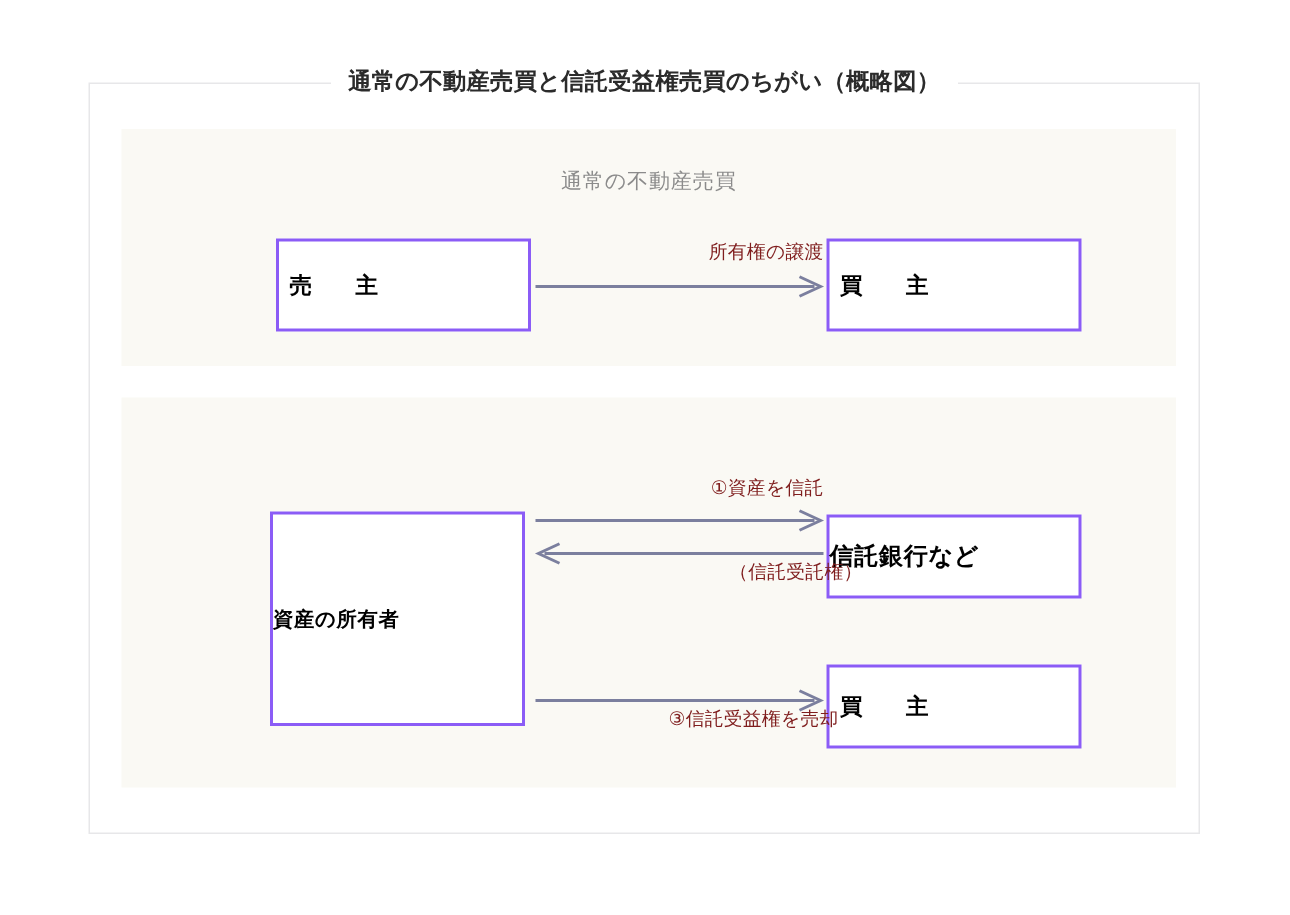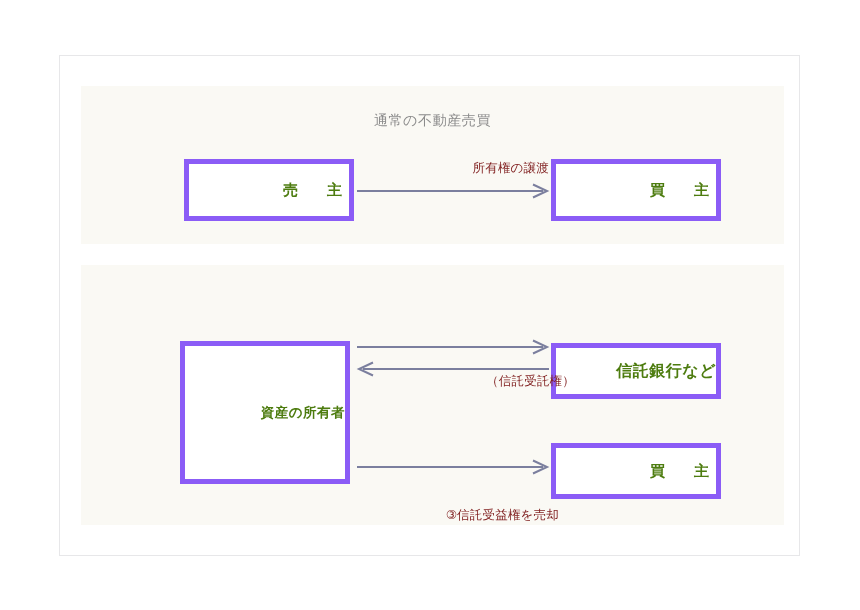--- a/index.html
+++ b/index.html
@@ -63,26 +63,26 @@
     color: #8b8b8b;
     letter-spacing: 0.6px;
   }
   .panel-upper .panel-heading { top: 26px; }
   .panel-lower .panel-heading { top: 22px; }
 
   
   .node {
     position: absolute;
     background: #ffffff;
-    border: 5px solid #8b5cf6;
+    border: 2px solid #8b5cf6;
     box-sizing: border-box;
     display: flex;
     align-items: center;
-    justify-content: flex-end;
-    color: #4d7c0f;
+    justify-content: flex-start;
+    color: #000000;
     font-weight: 700;
   }
   .node-label { display: block; }
 
   .node-seller {
     left: 103px; top: 73px; width: 170px; height: 62px;
     font-size: 15px; letter-spacing: 7px; text-indent: 7px;
   }
   .node-buyer-top {
     left: 470px; top: 73px; width: 170px; height: 62px;
@@ -125,27 +125,28 @@
   .label-ownership { left: 276px; top: 74px; width: 192px; }
 
   
   .arrow-entrust   { left: 276px; top: 75px;  width: 192px; }
   .label-entrust   { left: 276px; top: 52px;  width: 192px; }
 
   .arrow-benefit   { left: 276px; top: 97px;  width: 192px; }
   .label-benefit   { left: 250px; top: 108px; width: 244px; }
 
   .arrow-sell      { left: 276px; top: 195px; width: 192px; }
-  .label-sell      { left: 266px; top: 206px; width: 212px; margin-top: 36px; }
+  .label-sell      { left: 266px; top: 206px; width: 212px; }
 </style>
 </head>
 <body>
 
 <div class="figure-frame">
 
+  <div class="figure-title">通常の不動産売買と信託受益権売買のちがい（概略図）</div>
 
   <div class="panel panel-upper">
 
     <div class="panel-heading">通常の不動産売買</div>
 
     <div class="node node-seller">
       <span class="node-label">売　主</span>
     </div>
 
     <div class="node node-buyer-top">
@@ -173,20 +174,23 @@
     </div>
 
     <div class="node node-trustbank">
       <span class="node-label">信託銀行など</span>
     </div>
 
     <div class="node node-buyer-bottom">
       <span class="node-label">買　主</span>
     </div>
 
+    <div class="arrow-label label-entrust">
+      <span class="lbl-line">①資産を信託</span>
+    </div>
     <div class="arrow arrow-entrust">
       <svg width="192" height="14" viewBox="0 0 192 14" aria-hidden="true">
         <line x1="0" y1="7" x2="186" y2="7" stroke="#7b7f9e" stroke-width="2"></line>
         <polyline points="176,0.5 190,7 176,13.5" fill="none" stroke="#7b7f9e" stroke-width="2"></polyline>
       </svg>
     </div>
 
     <div class="arrow arrow-benefit">
       <svg width="192" height="14" viewBox="0 0 192 14" aria-hidden="true">
         <line x1="6" y1="7" x2="192" y2="7" stroke="#7b7f9e" stroke-width="2"></line>

